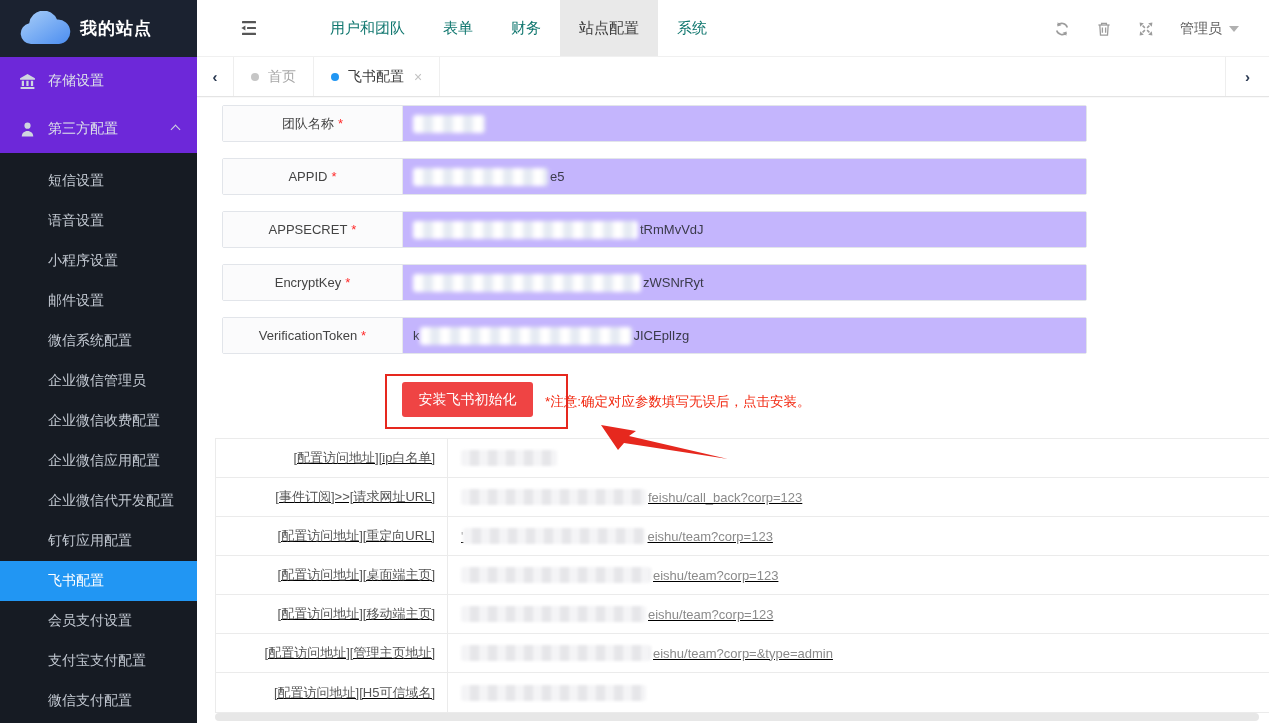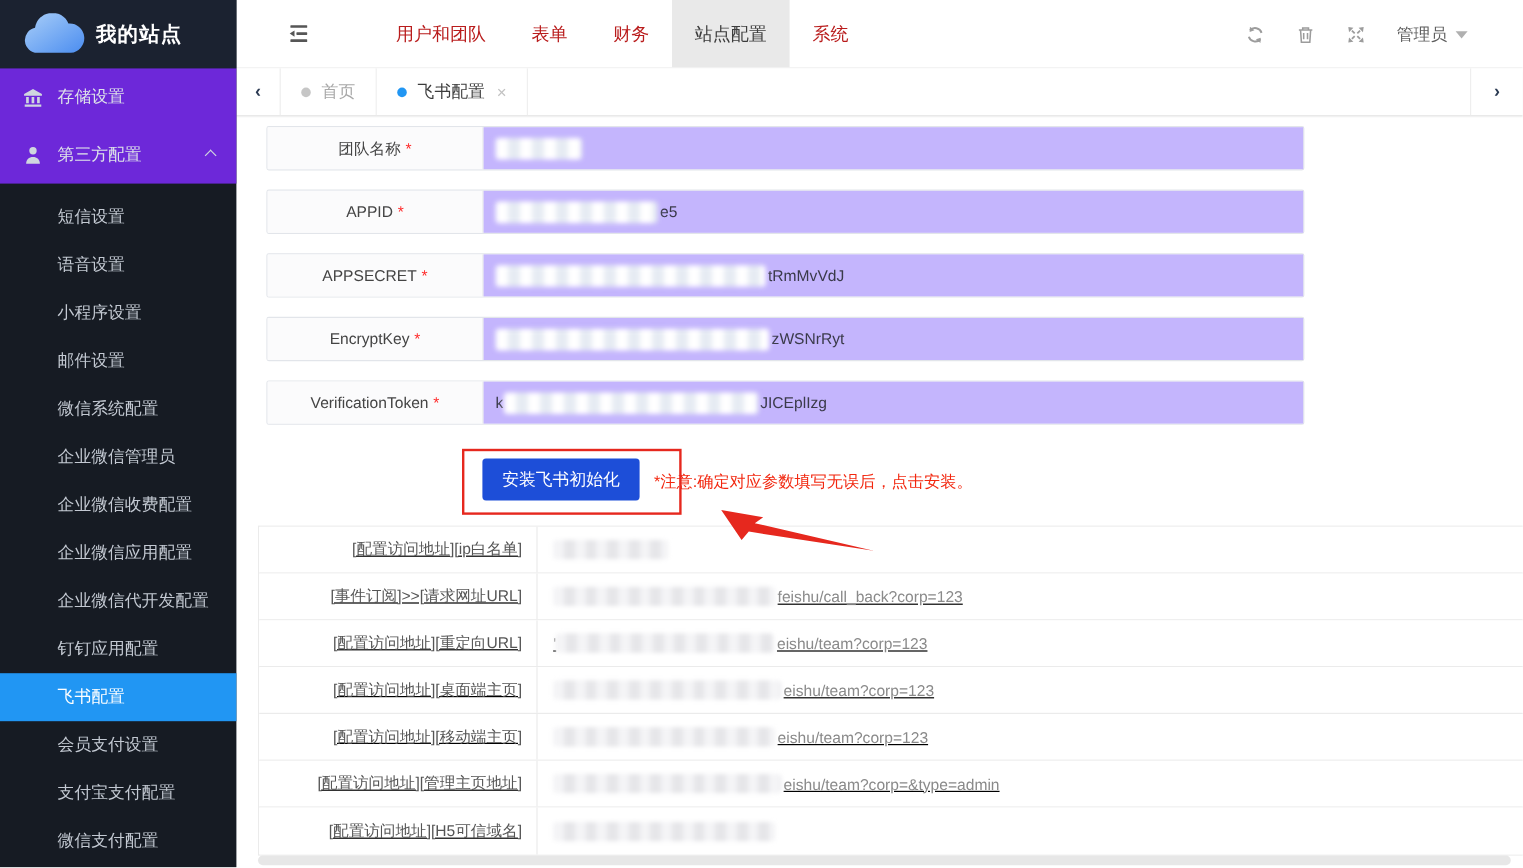--- a/index.html
+++ b/index.html
@@ -16,23 +16,23 @@
   .side-group .gicon { width:17px; height:17px; margin-right:12px; display:inline-flex; }
   .chev-up { position:absolute; right:18px; top:21px; width:7px; height:7px; border-left:1.6px solid #cfd6df; border-top:1.6px solid #cfd6df; transform:rotate(45deg); }
   .submenu { padding-top:8px; }
   .sub-item { height:40px; display:flex; align-items:center; padding-left:48px; color:#c3c9d2; font-size:14px; cursor:pointer; }
   .sub-item.active { background:#2196f3; color:#fff; }
 
   
   .topbar { position:absolute; left:197px; top:0; width:1072px; height:57px; background:#fff; border-bottom:1px solid #f0f0f0; display:flex; align-items:stretch; }
   .burger { align-self:center; margin-left:42px; width:20px; height:16px; cursor:pointer; }
   .topnav { display:flex; margin-left:52px; height:100%; }
-  .topnav-item { display:flex; align-items:center; padding:0 19px; font-size:15px; color:#b91c1c; cursor:pointer; }
+  .topnav-item { display:flex; align-items:center; padding:0 19px; font-size:15px; color:#0f766e; cursor:pointer; }
   .topnav-item.active { background:#e9e9e9; color:#3c3c3c; }
-  .top-right { position:absolute; right:0; top:0; height:57px; display:flex; align-items:center; gap:26px; padding-right:46px; }
+  .top-right { position:absolute; right:0; top:0; height:57px; display:flex; align-items:center; gap:26px; padding-right:30px; }
   .tool-ic { width:16px; height:16px; cursor:pointer; display:inline-flex; }
   .user-box { display:flex; align-items:center; gap:7px; cursor:pointer; }
   .user-name { font-size:14px; color:#5f5f5f; }
   .caret-down { width:0; height:0; border-left:5px solid transparent; border-right:5px solid transparent; border-top:6px solid #b0b0b0; }
 
   
   .tabbar { position:absolute; left:197px; top:57px; width:1072px; height:40px; background:#fff; border-bottom:1px solid #e4e4e4; display:flex; box-shadow:0 1px 2px rgba(0,0,0,0.04); }
   .tab-arrow { width:37px; display:flex; align-items:center; justify-content:center; font-size:15px; font-weight:bold; color:#2b3a52; border-right:1px solid #eee; cursor:pointer; }
   .tab-arrow.right { border-right:none; border-left:1px solid #eee; width:44px; margin-left:auto; }
   .tab { display:flex; align-items:center; padding:0 17px; border-right:1px solid #efefef; font-size:14px; cursor:pointer; }
@@ -48,21 +48,21 @@
 
   .form { position:absolute; left:25px; top:7px; width:865px; }
   .f-row { display:flex; width:865px; height:37px; border:1px solid #e2e5ea; border-radius:2px; margin-bottom:16px; }
   .f-label { width:180px; background:#fbfbfc; border-right:1px solid #e6e8ec; display:flex; align-items:center; justify-content:center; font-size:13px; color:#444; }
   .req { color:#ff2a2a; margin-left:4px; }
   .f-value { flex:1; background:#c4b5fd; display:flex; align-items:center; padding-left:10px; font-size:13px; color:#3a3a4a; }
   .blur-b { height:18px; border-radius:3px; filter:blur(2px); background:repeating-linear-gradient(90deg,#ffffff 0 10px,#e6ebf3 10px 20px); margin-right:2px; }
   .blur-w { height:16px; border-radius:3px; filter:blur(1.6px); background:repeating-linear-gradient(90deg,#f4f4f6 0 9px,#e6e6e9 9px 18px); margin-right:2px; }
 
   .anno-box { position:absolute; left:188px; top:276px; width:183px; height:55px; border:2px solid #e6281e; z-index:4; pointer-events:none; }
-  .install-btn { position:absolute; left:205px; top:284px; width:131px; height:35px; background:#1d4ed8; color:#fff; font-size:14px; border:none; border-radius:3px; display:flex; align-items:center; justify-content:center; cursor:pointer; z-index:3; }
+  .install-btn { position:absolute; left:205px; top:284px; width:131px; height:35px; background:#ef4444; color:#fff; font-size:14px; border:none; border-radius:3px; display:flex; align-items:center; justify-content:center; cursor:pointer; z-index:3; }
   .install-note { position:absolute; left:348px; top:295px; font-size:13.5px; color:#f2270f; z-index:2; white-space:nowrap; }
   .anno-arrow { position:absolute; left:401px; top:324px; z-index:4; pointer-events:none; }
 
   .info-table { position:absolute; left:18px; top:340px; width:1140px; border:1px solid #ebebeb;text-decoration:underline; }
   .t-row { display:flex; height:39px; border-bottom:1px solid #ebebeb; background:#fff; }
   .t-row:last-child { border-bottom:none; }
   .t-label { width:232px; border-right:1px solid #ebebeb; display:flex; align-items:center; justify-content:flex-end; padding-right:12px; font-size:13px; color:#555; }
   .t-value { flex:1; display:flex; align-items:center; padding-left:13px; font-size:13px; color:#8a8a8a; }
 
   .h-scroll { position:absolute; left:18px; top:615px; width:1044px; height:8px; background:#e7e7e7; border-radius:4px; cursor:pointer; }

